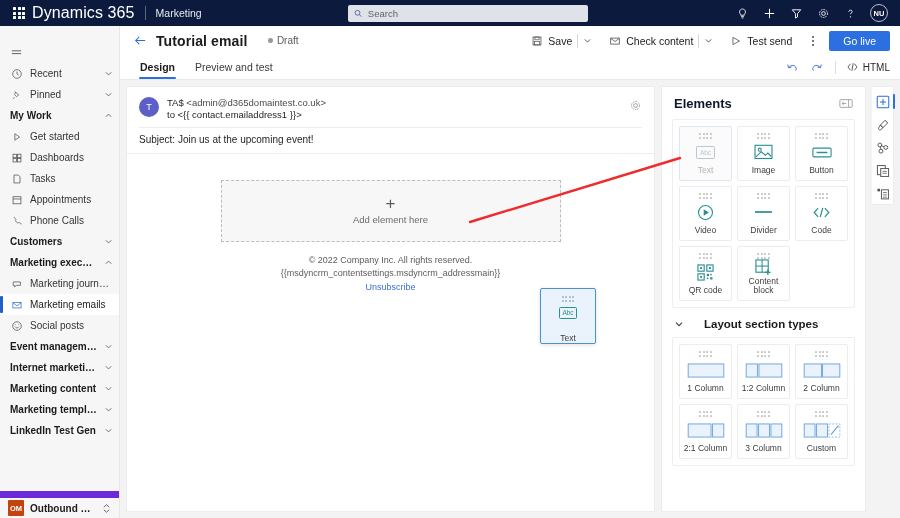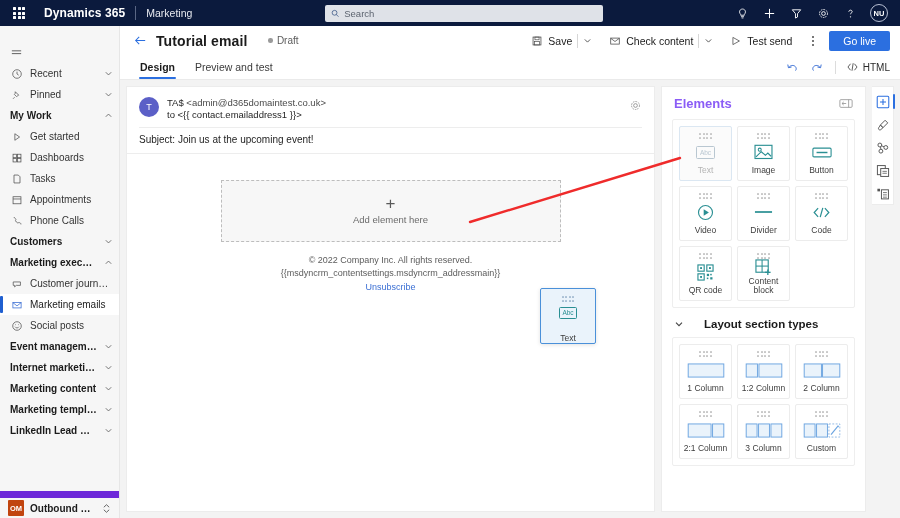--- a/index.html
+++ b/index.html
@@ -12,26 +12,26 @@
   #app { position: relative; width: 900px; height: 518px; display: flex; flex-direction: column; }
 
   
   .topnav {
     height: 26px; background: #0b1a3d; display: flex; align-items: center;
     flex: 0 0 26px; color: #ffffff; padding: 0 8px;
   }
   .waffle { width: 22px; display: flex; align-items: center; justify-content: center; cursor: pointer; }
   .waffle-grid { display: grid; grid-template-columns: repeat(3,3px); grid-template-rows: repeat(3,3px); gap: 1.5px; }
   .waffle-grid i { background: #ffffff; width: 3px; height: 3px; border-radius: 0.5px; display: block; }
-  .brand { font-size: 12px; font-weight: bold; letter-spacing: .1px; margin-left: 14px; }
+  .brand { font-size: 16px; font-weight: normal; letter-spacing: .1px; margin-left: 2px; }
   .brand-sep { width: 1px; height: 14px; background: #5a6785; margin: 0 10px; }
   .app-name { font-size: 10.5px; font-weight: normal; color: #e8eaf0; }
   .searchwrap { flex: 1; display: flex; justify-content: center; }
   .searchbox {
-    width: 278px; height: 17px; background: #dfe2e8; border-radius: 2px;
+    width: 240px; height: 17px; background: #dfe2e8; border-radius: 2px;
     display: flex; align-items: center; padding: 0 6px; gap: 5px; cursor: text;
   }
   .searchbox .sicon { width: 9px; height: 9px; display:block; }
   .searchbox input {
     border: none; outline: none; background: transparent;
     font-family: "Liberation Sans", sans-serif; font-size: 9.5px; color: #3b3b3b; width: 100%;
   }
   .searchbox input::placeholder { color: #5d6470; }
   .topicons { display: flex; align-items: center; gap: 13px; padding-right: 4px; }
   .topicons .ti { width: 14px; height: 14px; display: flex; align-items: center; justify-content: center; cursor: pointer; }
@@ -164,21 +164,21 @@
 
   
   .arrow-svg { position: absolute; left: 0; top: 0; width: 900px; height: 518px; pointer-events: none; z-index: 20; }
 
   
   .rightpanel {
     width: 205px; flex: 0 0 205px; background: #ffffff; border: 1px solid #ececec;
     display: flex; flex-direction: column; overflow: hidden;
   }
   .rp-head { height: 32px; display: flex; align-items: center; padding: 0 12px; flex: 0 0 32px; }
-  .rp-title { font-size: 13px; font-weight: bold; color: #8b5cf6; flex: 1; }
+  .rp-title { font-size: 13px; font-weight: bold; color: #0f172a; flex: 1; }
   .rp-collapse { width: 14px; height: 11px; cursor: pointer; }
   .rp-body { flex: 1; overflow: hidden; padding: 0 10px 8px 10px; }
   .rp-sect { border: 1px solid #eeeeee; border-radius: 2px; padding: 6px; background: #ffffff; }
   .tilegrid { display: grid; grid-template-columns: repeat(3, 1fr); gap: 5px; }
   .tile {
     height: 55px; border: 1px solid #ececec; border-radius: 2px; background: #ffffff;
     display: flex; flex-direction: column; align-items: center; cursor: pointer; padding-top: 6px; position: relative;
   }
   .tile.ghosted { background: #fbfbfb; border-color: #dbe7f2; }
   .tile.ghosted .tile-lbl { color: #b4b4b4; }
@@ -382,21 +382,21 @@
             <polyline points="2,6.4 5,3.4 8,6.4" fill="none" stroke="#666" stroke-width="1"></polyline>
           </svg>
         </div>
 
         <div class="sb-row">
           <span class="sb-icn">
             <svg viewBox="0 0 14 14" width="12" height="12">
               <path d="M2.6 4.6h8.4v4H6.2l-2 1.8V8.6H2.6z" fill="none" stroke="#555" stroke-width=".9"></path>
             </svg>
           </span>
-          <span class="sb-lbl">Customer journeys</span>
+          <span class="sb-lbl">Marketing journeys</span>
         </div>
 
         <div class="sb-row sel">
           <span class="sb-icn">
             <svg viewBox="0 0 14 14" width="12" height="12">
               <rect x="2.2" y="4" width="9.6" height="6.4" fill="none" stroke="#3b6fd4" stroke-width=".9"></rect>
               <polyline points="2.2,4.3 7,8 11.8,4.3" fill="none" stroke="#3b6fd4" stroke-width=".9"></polyline>
             </svg>
           </span>
           <span class="sb-lbl">Marketing emails</span>
@@ -432,21 +432,21 @@
             <polyline points="2,3.6 5,6.6 8,3.6" fill="none" stroke="#666" stroke-width="1"></polyline>
           </svg>
         </div>
         <div class="sb-row group">
           <span class="sb-lbl">Marketing templates</span>
           <svg class="sb-chev" viewBox="0 0 10 10">
             <polyline points="2,3.6 5,6.6 8,3.6" fill="none" stroke="#666" stroke-width="1"></polyline>
           </svg>
         </div>
         <div class="sb-row group">
-          <span class="sb-lbl">LinkedIn Lead Gen</span>
+          <span class="sb-lbl">LinkedIn Test Gen</span>
           <svg class="sb-chev" viewBox="0 0 10 10">
             <polyline points="2,3.6 5,6.6 8,3.6" fill="none" stroke="#666" stroke-width="1"></polyline>
           </svg>
         </div>
       </div>
 
       <div class="sb-foot">
         <span class="appbadge">OM</span>
         <span class="applbl">Outbound market...</span>
         <svg width="9" height="11" viewBox="0 0 10 12">

